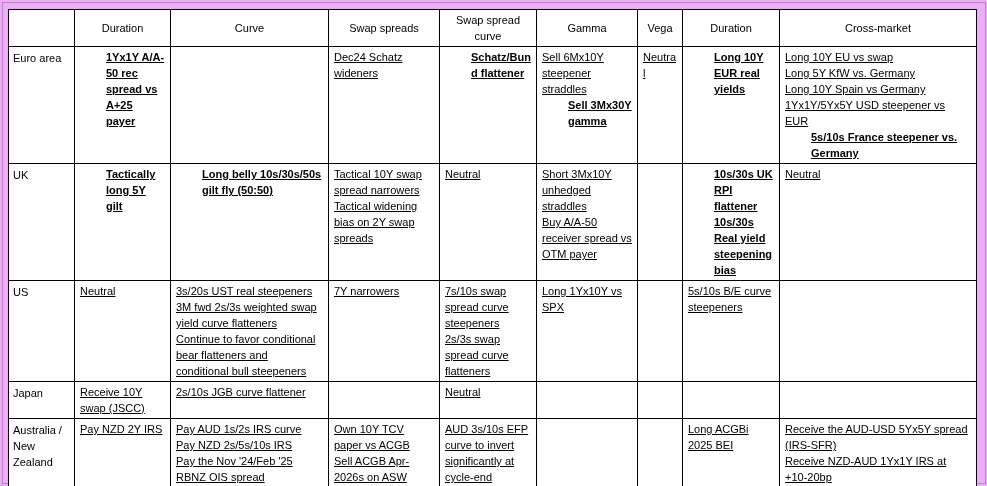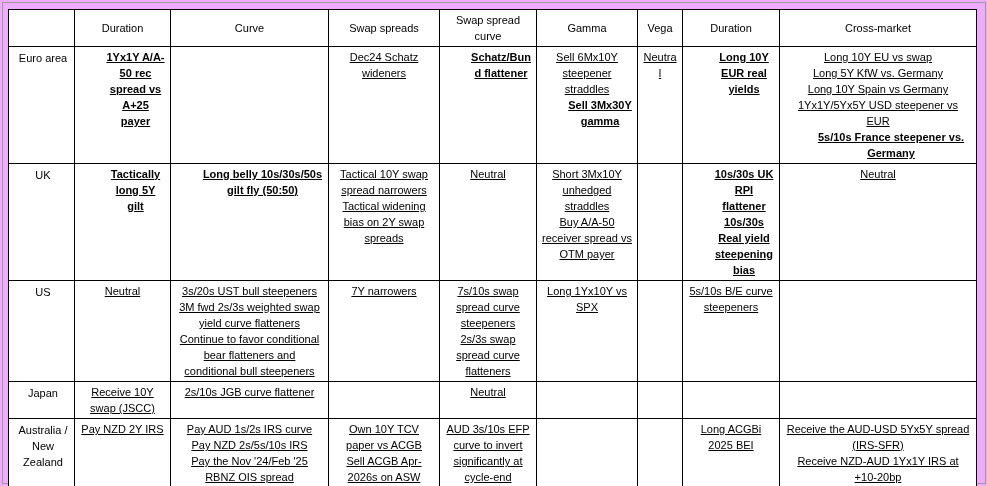--- a/index.html
+++ b/index.html
@@ -27,21 +27,21 @@
     border-collapse: collapse;
     table-layout: fixed;
     background: #ffffff;
   }
   .rec-table th, .rec-table td {
     border: 1px solid #000000;
     font-size: 11px;
     line-height: 16px;
     font-weight: normal;
     vertical-align: top;
-    text-align: center;
+    text-align: left;
     padding: 2px 5px 2px 5px;
     word-wrap: break-word;
   }
   .rec-table thead th {
     text-align: center;
     vertical-align: middle;
     height: 31px;
     padding: 2px 3px;
   }
   .rec-table td.region {
@@ -143,21 +143,21 @@
           <td>
             <div class="item">Neutral</div>
           </td>
         </tr>
         <tr style="height: 88px;">
           <td class="region">US</td>
           <td>
             <div class="item">Neutral</div>
           </td>
           <td>
-            <div class="item">3s/20s UST bull steepeners</div>
+            <div class="item">3s/20s UST real steepeners</div>
             <div class="item">3M fwd 2s/3s weighted swap yield curve flatteners</div>
             <div class="item">Continue to favor conditional bear flatteners and conditional bull steepeners</div>
           </td>
           <td>
             <div class="item">7Y narrowers</div>
           </td>
           <td>
             <div class="item">7s/10s swap spread curve steepeners</div>
             <div class="item">2s/3s swap spread curve flatteners</div>
           </td>

